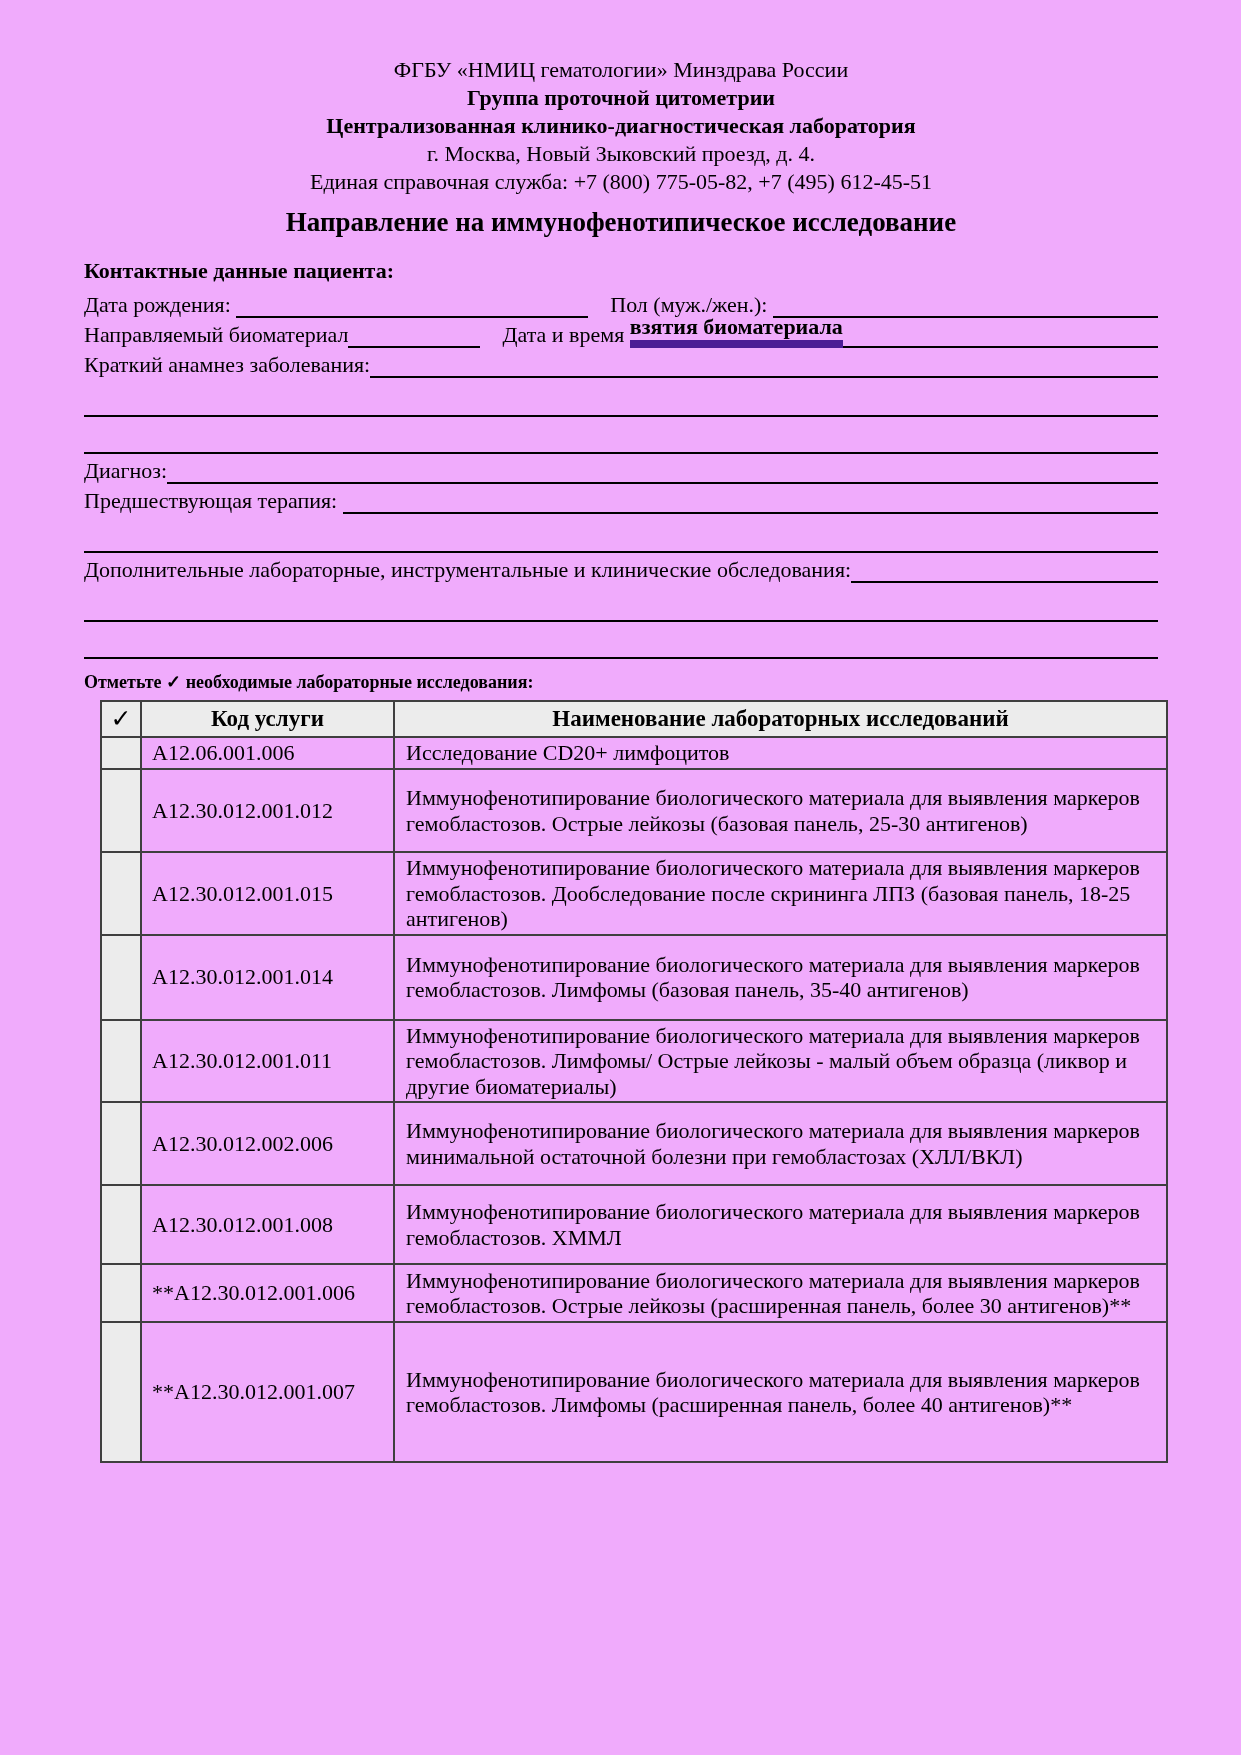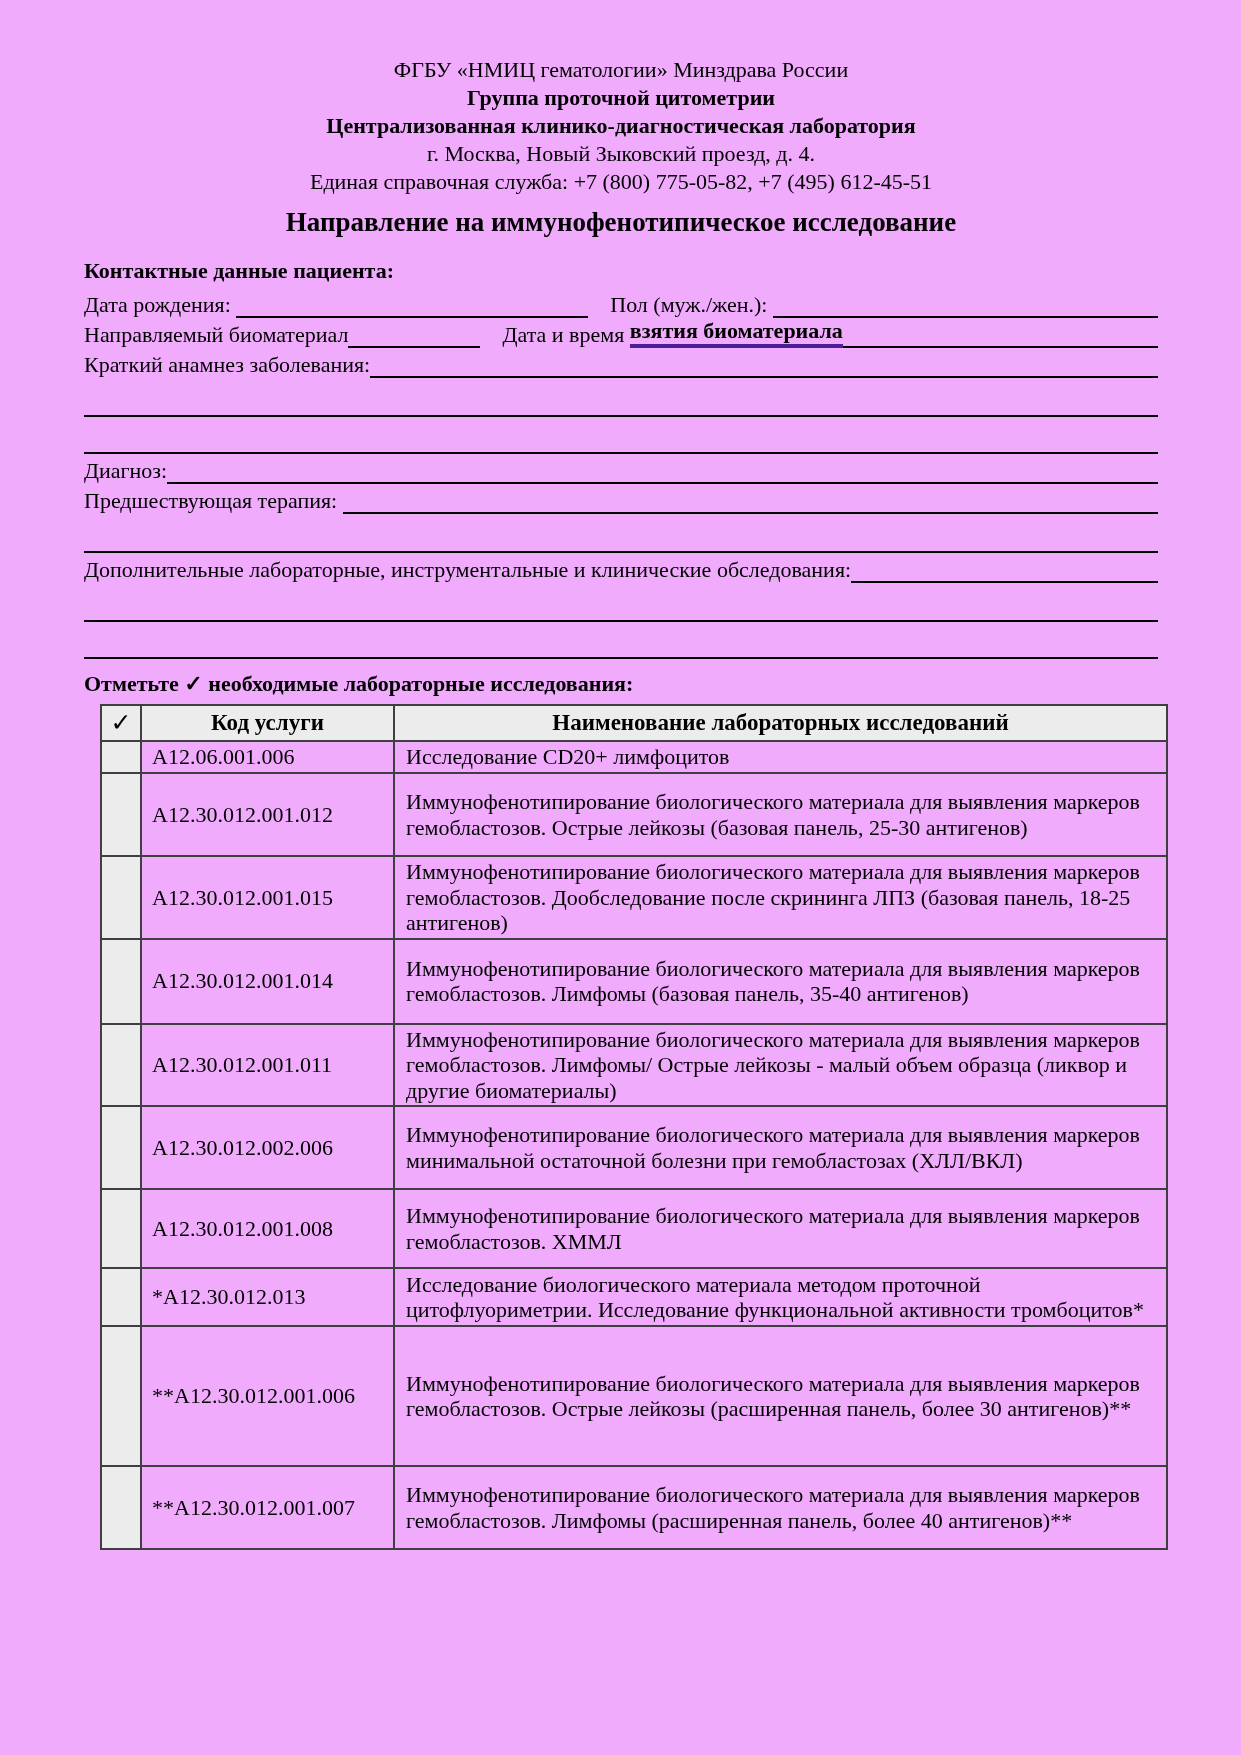--- a/index.html
+++ b/index.html
@@ -20,25 +20,25 @@
   
   .form-area { margin-top:20px; font-size:22px; }
   .sec-heading { font-weight:bold; height:30px; }
   .form-row { display:flex; align-items:flex-end; height:30px; white-space:pre; }
   .form-row .lbl { line-height:27px; }
   .it { font-style:italic; }
   .fl { flex:1 1 auto; border-bottom:2px solid #000; min-width:20px; }
   .fl.w-birth { flex:0 0 352px; }
   .fl.w-bio { flex:0 0 132px; }
   .gap-left { margin-left:22px; }
-  .bold-underline { font-weight:bold; border-bottom:4px solid #4c1d95; line-height:27px;margin-top:14px; }
+  .bold-underline { font-weight:bold; border-bottom:8px solid #4c1d95; line-height:27px;margin-top:14px; }
   .blank-row { height:35px; border-bottom:2px solid #000; }
   .blank-row.tall { height:37px; }
   
-  .table-heading { font-weight:bold; font-size:22px; margin-top:12px; margin-bottom:7px; }
+  .table-heading { font-weight:bold; font-size:18px; margin-top:12px; margin-bottom:7px; }
   table.services { border-collapse:collapse; margin-left:16px; width:1068px; table-layout:fixed; font-size:22px; line-height:25.5px; }
   table.services th, table.services td { border:2px solid #3f3f3f; box-sizing:border-box; }
   col.c-check { width:40px; }
   col.c-code  { width:253px; }
   thead th { background:#ececec; font-weight:bold; text-align:center; height:36px; font-size:23px; padding:2px 4px; }
   thead th.check-h { font-size:25px; font-weight:normal; }
   tbody td { vertical-align:middle; padding:2px 6px 2px 11px; }
   tbody td.check { background:#ececec; padding:0; }
   tbody td.code { padding-left:10px; white-space:nowrap; }
   tbody tr:nth-child(1)  { height:32px;padding-left:37px; }
@@ -169,25 +169,20 @@
       <td class="code">А12.30.012.002.006</td>
       <td class="name">Иммунофенотипирование биологического материала для выявления маркеров минимальной остаточной болезни при гемобластозах (ХЛЛ/ВКЛ)</td>
     </tr>
 
     <tr>
       <td class="check"></td>
       <td class="code">А12.30.012.001.008</td>
       <td class="name">Иммунофенотипирование биологического материала для выявления маркеров гемобластозов. ХММЛ</td>
     </tr>
 
-    <tr>
-      <td class="check"></td>
-      <td class="code">*А12.30.012.013</td>
-      <td class="name">Исследование биологического материала методом проточной цитофлуориметрии. Исследование функциональной активности тромбоцитов*</td>
-    </tr>
 
     <tr>
       <td class="check"></td>
       <td class="code">**А12.30.012.001.006</td>
       <td class="name">Иммунофенотипирование биологического материала для выявления маркеров гемобластозов. Острые лейкозы (расширенная панель, более 30 антигенов)**</td>
     </tr>
 
     <tr>
       <td class="check"></td>
       <td class="code">**А12.30.012.001.007</td>

